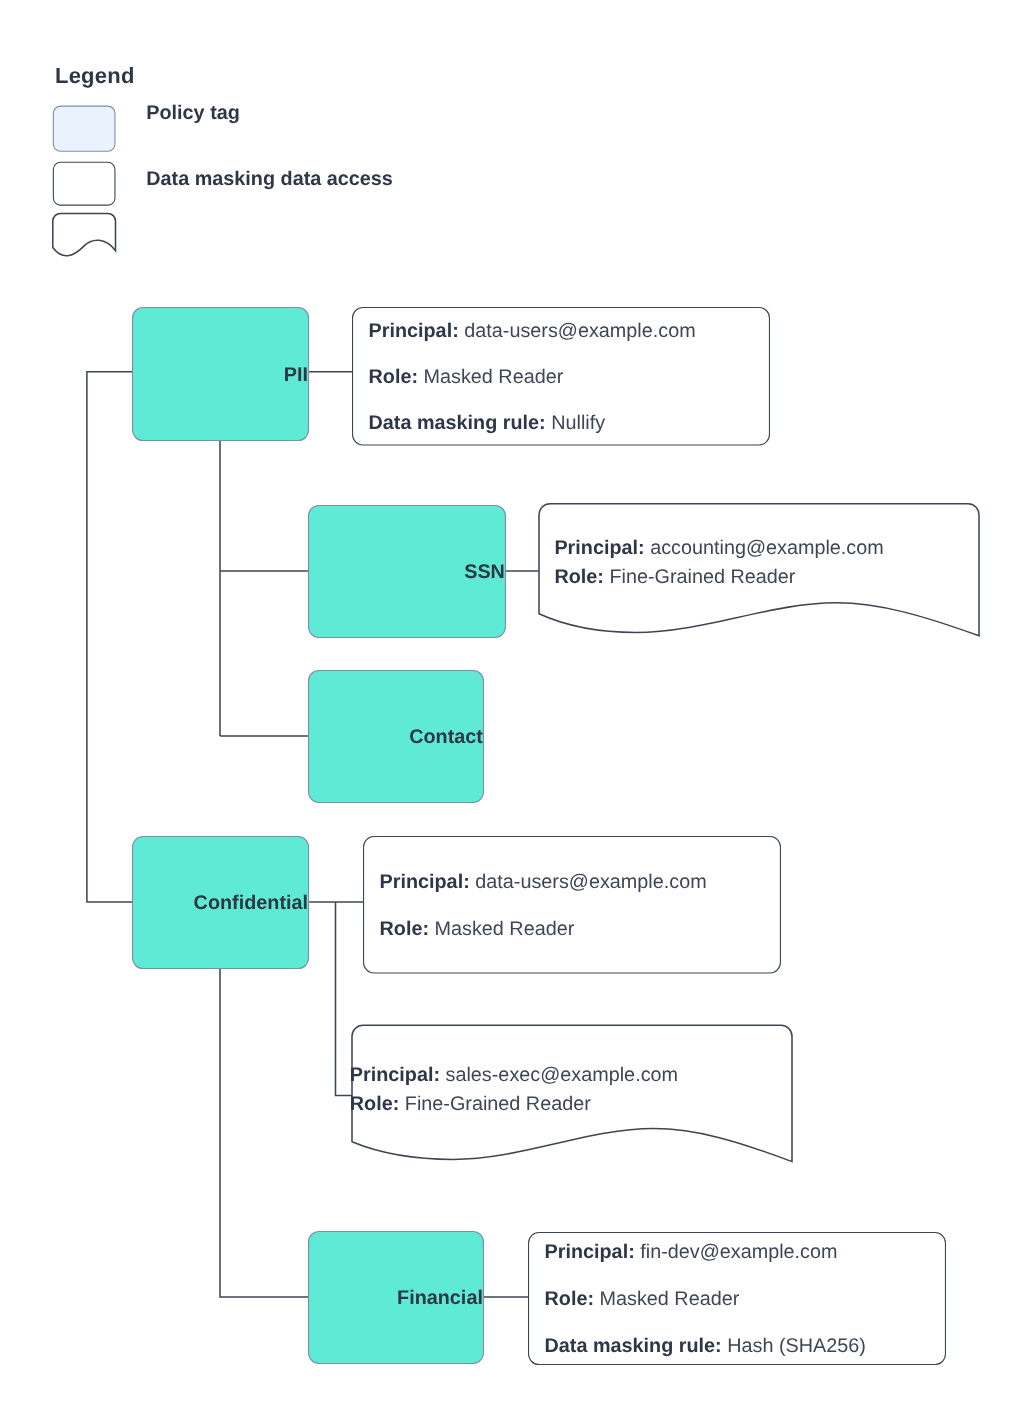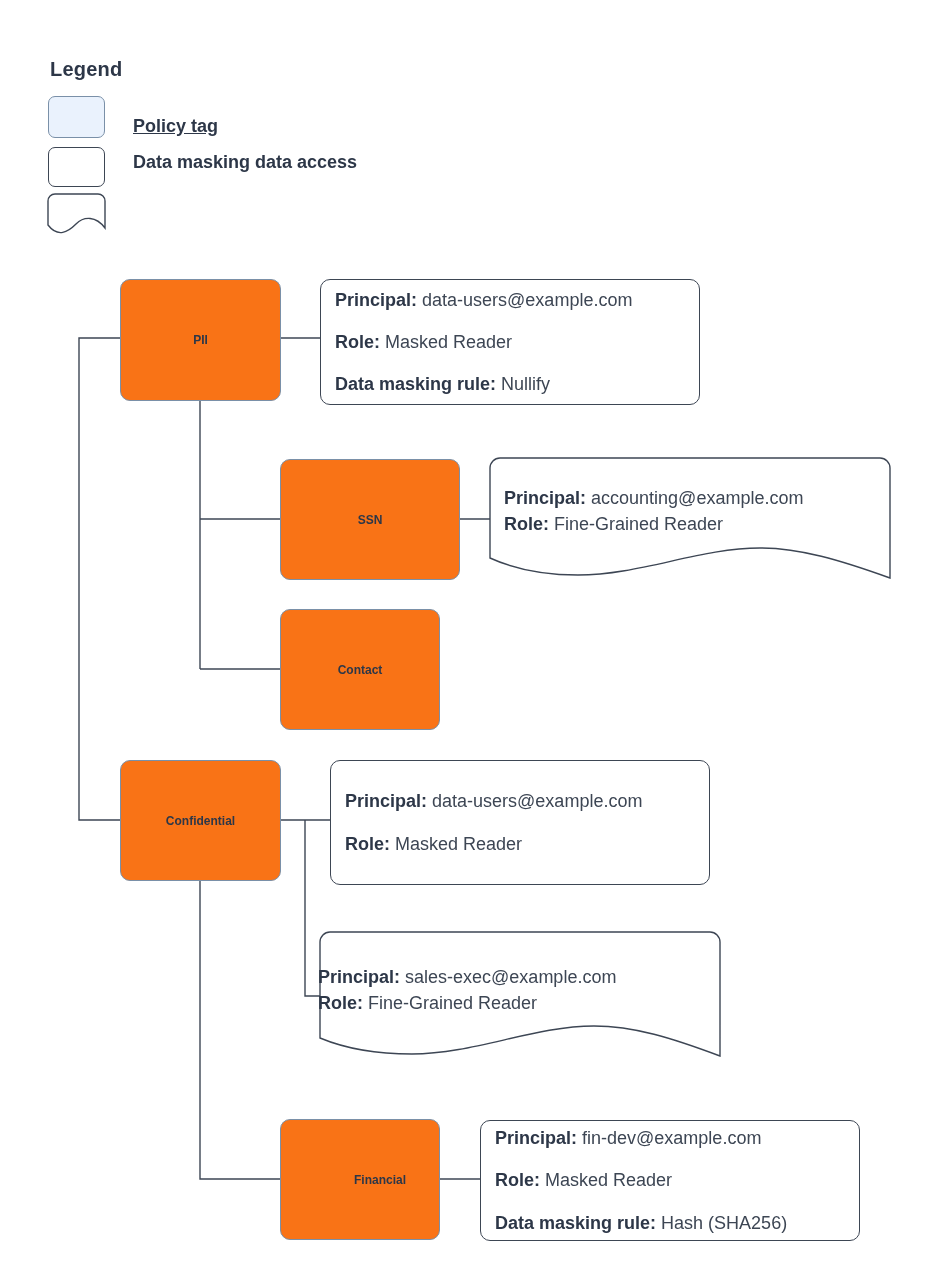--- a/index.html
+++ b/index.html
@@ -56,27 +56,27 @@
     border-radius: 7px;
   }
   .swatch-policy {
     background: #ffffff;
     border: 1.4px solid #3d4654;
     border-radius: 7px;
   }
   .node {
     position: absolute;
     box-sizing: border-box;
-    background: #f97316;
+    background: #5eead4;
     border: 1.4px solid #7a90a8;
     border-radius: 10px;
     display: flex;
     align-items: center;
-    justify-content: center;
-    font-size: 12px;
+    justify-content: flex-end;
+    font-size: 18px;
     font-weight: bold;
     color: #2d3748;
   }
   .policy-box {
     position: absolute;
     box-sizing: border-box;
     background: #ffffff;
     border: 1.4px solid #3d4654;
     border-radius: 10px;
     display: flex;
@@ -141,21 +141,21 @@
              C540,575 512,568 490,558 Z" fill="#ffffff" stroke="#3d4654" stroke-width="1.4"></path>
 
     <path d="M320,942 A10,10 0 0,1 330,932 L710,932 A10,10 0 0,1 720,942
              L720,1056 C672,1038 634,1026 594,1026 C534,1026 474,1054 412,1054
              C376,1054 344,1048 320,1038 Z" fill="#ffffff" stroke="#3d4654" stroke-width="1.4"></path>
   </svg>
 
   <div class="legend-title">Legend</div>
 
   <div class="legend-swatch swatch-tag" style="left:48px; top:96px; width:57px; height:42px;"></div>
-  <div class="legend-row-label" style="left:133px; top:116px;text-decoration:underline;">Policy tag</div>
+  <div class="legend-row-label" style="left:133px; top:92px;">Policy tag</div>
 
   <div class="legend-swatch swatch-policy" style="left:48px; top:147px; width:57px; height:40px;"></div>
   <div class="legend-row-label" style="left:133px; top:152px;">Data masking data access</div>
 
 
   <div class="node" style="left:120px; top:279px; width:161px; height:122px;">
     <span>PII</span>
   </div>
 
   <div class="policy-box" style="left:320px; top:279px; width:380px; height:126px;">

